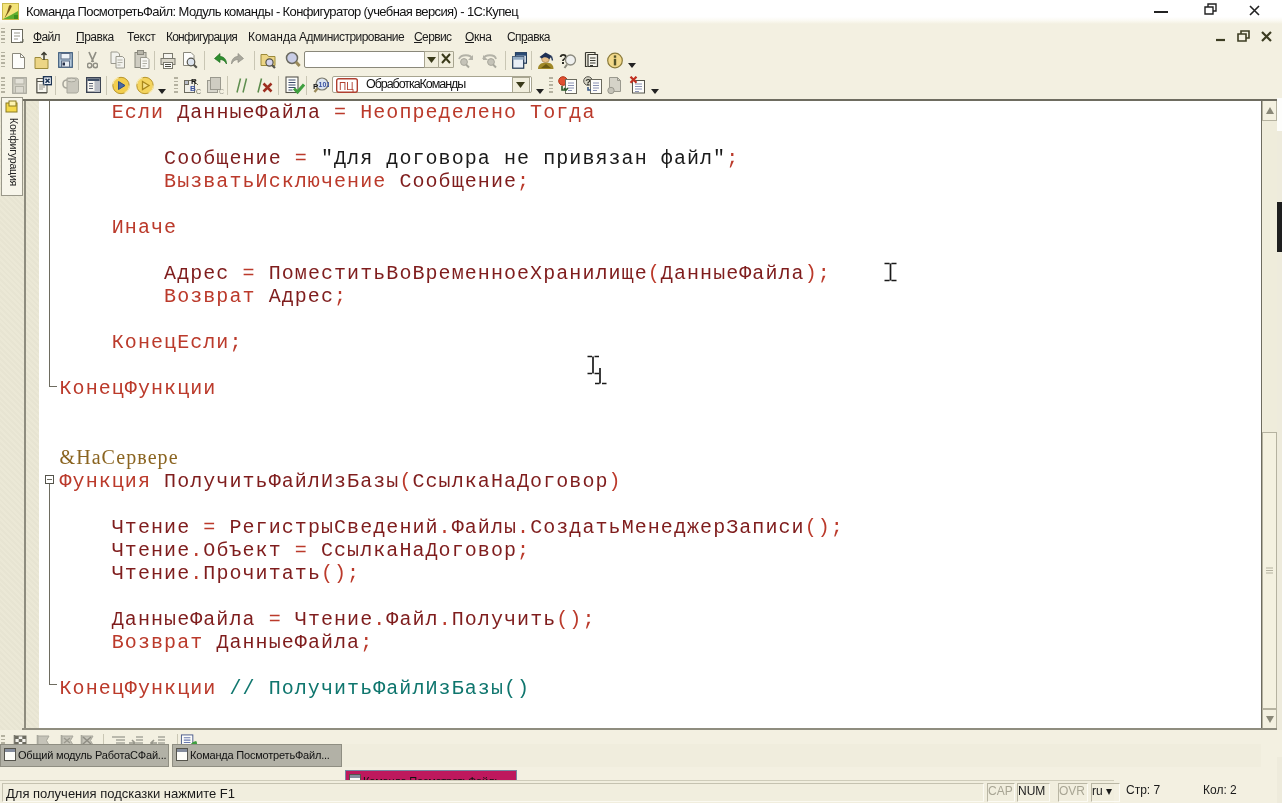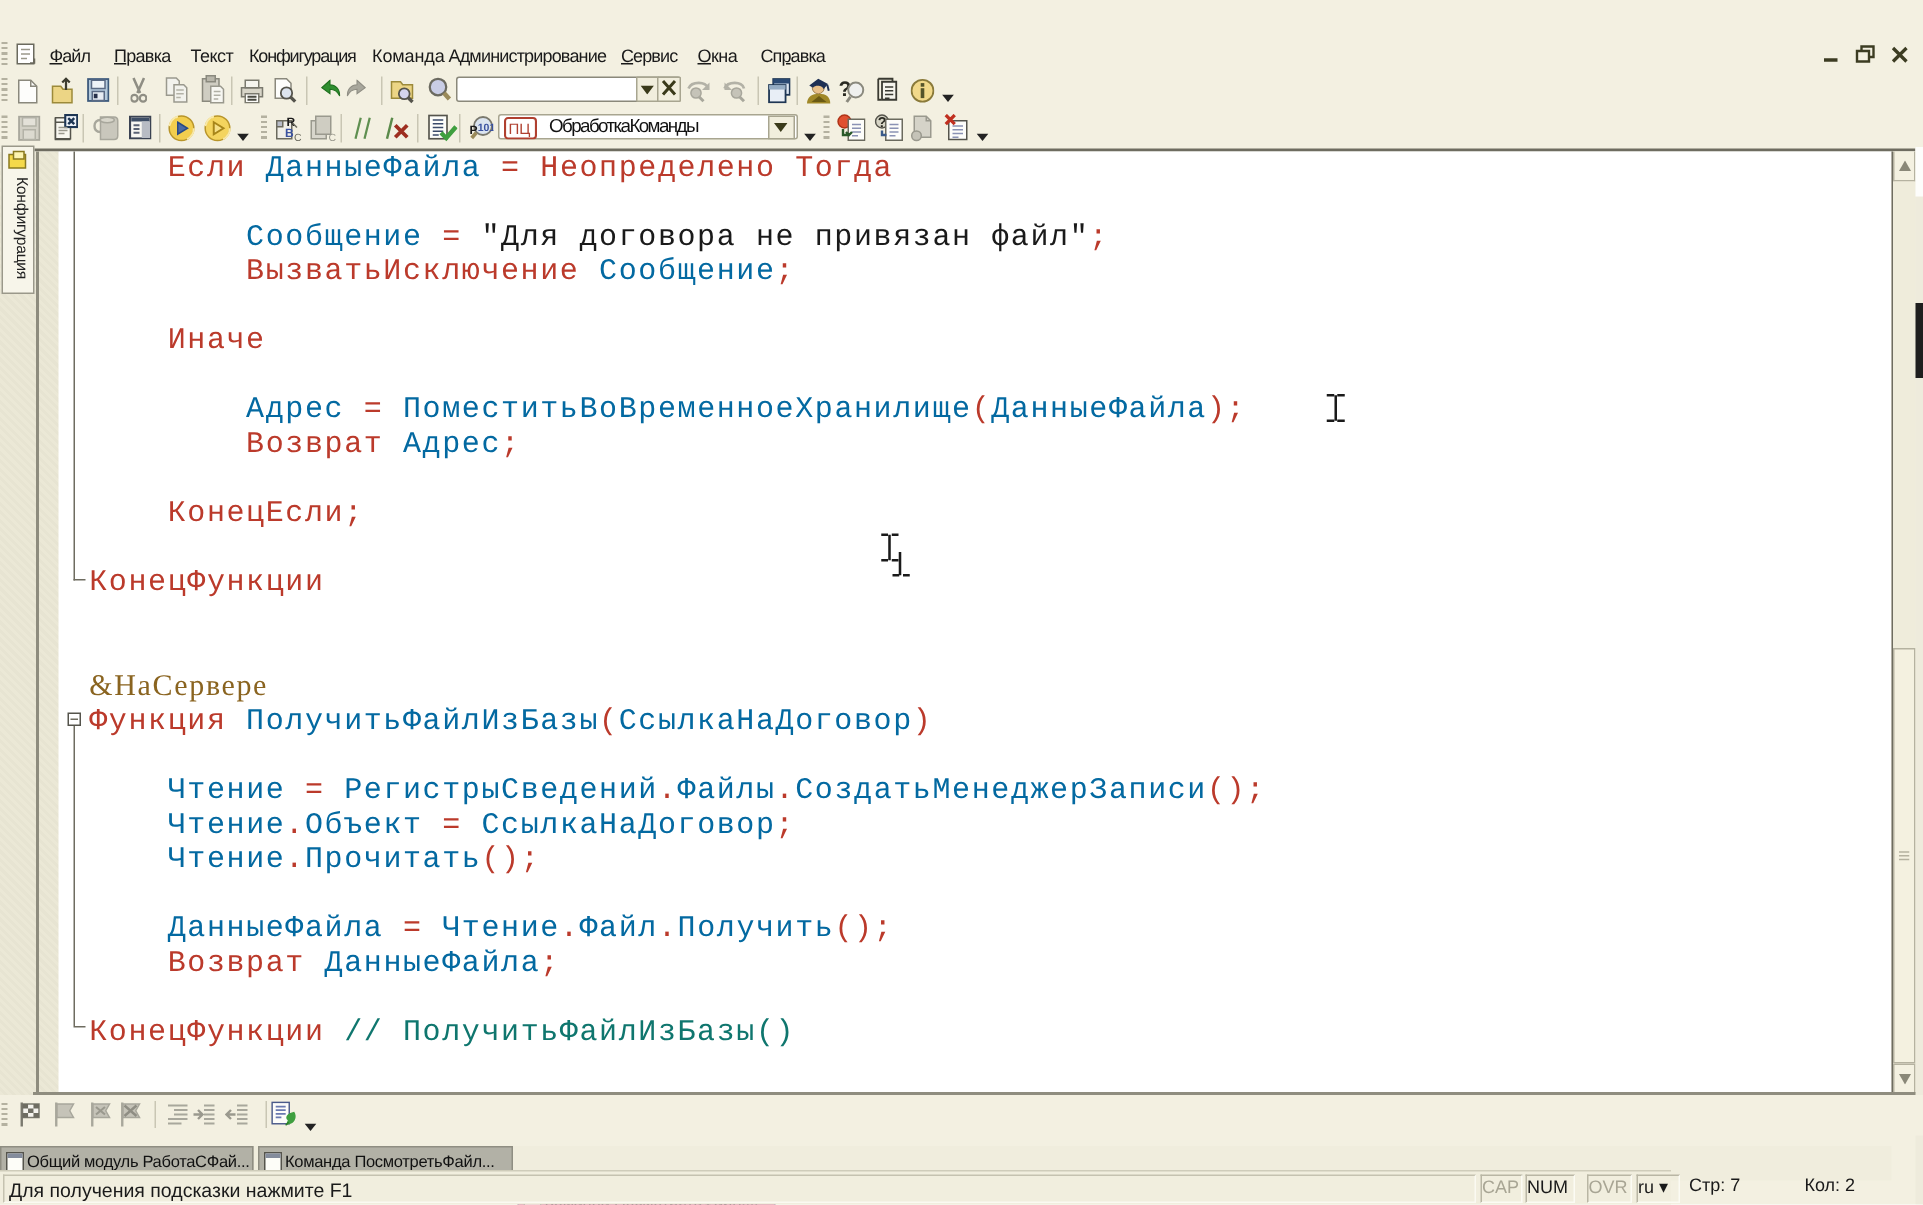--- a/index.html
+++ b/index.html
@@ -26,46 +26,60 @@
   background:repeating-linear-gradient(45deg,#ebe8d6 0 2px,#e7e4d2 2px 4px);}
 #vline{position:absolute;left:24px;top:101px;width:2px;height:629px;background:#8e8c7e;}
 #cfgtab{position:absolute;left:1px;top:97px;width:20px;height:97px;background:#f7f5ea;
   border:1px solid #9a988a;overflow:hidden;}
 #cfgtext{position:absolute;left:4px;top:20px;width:14px;height:76px;
   font-size:10.5px;color:#222;writing-mode:vertical-rl;letter-spacing:-0.2px;overflow:hidden;}
 
 #editor{position:absolute;left:39px;top:101px;width:1222px;height:627px;background:#fff;overflow:hidden;}
 #code{position:absolute;left:20.5px;top:0px;margin:0;font-family:"Liberation Mono",monospace;
   font-size:20px;line-height:23px;letter-spacing:1.07px;color:#bb3a2b;white-space:pre;}
-#code .b{color:#0369a1;}
+#code .b{color:#7f1d1d;}
 #code .s{color:#1a1a1a;}
 #code .g{color:#0f766e;}
 #code .d{color:#8a6420;font-family:Liberation Serif, serif;}
 
 .foldline{position:absolute;background:#6e6c60;}
 #scroll{position:absolute;left:1261px;top:101px;width:16px;height:629px;background:#f1eedd;border-left:1px solid #6e6c60;}
 #rsliver{position:absolute;left:1277px;top:98px;width:5px;height:705px;background:#eeebdc;}
 
 #bborder{position:absolute;left:22px;top:728px;width:1255px;height:2px;background:#8f8d7f;}
 #btoolbar{position:absolute;left:0;top:730px;width:1282px;height:27px;background:#f3f0e1;}
-#tabbar{position:absolute;left:0;top:764px;width:1261px;height:23px;background:#f0eddd;}
+#tabbar{position:absolute;left:0;top:744px;width:1261px;height:23px;background:#f0eddd;}
 .tab{position:absolute;top:0px;height:21px;border:1px solid #8f8e82;background:#b2b1a6;
   font-size:11px;letter-spacing:-0.2px;color:#111;white-space:nowrap;overflow:hidden;}
 .tab.active{background:#be185d;border-color:#7687a2;margin-top:26px;}
 .tab .tx{position:absolute;left:17px;top:4px;}
 .tabico{position:absolute;left:3px;top:3px;width:12px;height:13px;background:#fdfdf8;border:1px solid #55544c;box-sizing:border-box;}
 .tabico:before{content:"";position:absolute;left:0;top:0;width:10px;height:3px;background:#848c9c;}
 #statusbar{position:absolute;left:0;top:780px;width:1114px;height:23px;background:#f1eede;border-top:1px solid #cfccba;}
 .sbox{position:absolute;top:2px;height:17px;border:1px solid #b9b6a4;border-bottom-color:#fcfbf4;border-right-color:#fcfbf4;
   font-size:12px;color:#1a1a1a;text-align:left;}
 .sbox.off{color:#a8a594;}
 #stext{position:absolute;left:6px;top:5px;font-size:13px;color:#1a1a1a;}
 </style></head>
 <body>
 <div id="app">
+  <div id="titlebar">
+    <svg class="ico" style="left:2px;top:3px" width="17" height="17" viewBox="0 0 17 17">
+      <rect x="0.5" y="0.5" width="16" height="16" fill="#f3e37a" stroke="#c8b84a"></rect>
+      <path d="M1 16 L16 16 L16 8 L9 12 Z" fill="#5fae2f"></path>
+      <path d="M8 2 c1.5 0 2 1 1.5 2 l-2 4 l-4 6 l-1 1 l2.5-5.5 l1.5-5 c0.3-1.5 0.8-2.5 1.5-2.5z" fill="#7a5a18"></path>
+      <rect x="12" y="12" width="4" height="4" fill="#3d8f1f"></rect>
+    </svg>
+    <div id="titletext">Команда ПосмотретьФайл: Модуль команды - Конфигуратор (учебная версия) - 1С:Купец</div>
+    <svg class="abs" style="left:1152px;top:0" width="120" height="20" viewBox="0 0 120 20">
+      <path d="M2 12 h14" stroke="#222" stroke-width="2" fill="none"></path>
+      <path d="M53 7 h8 v7 h-8 z M56 7 v-3 h8 v7 h-3" stroke="#222" stroke-width="1.4" fill="none"></path>
+      <path d="M98 6 l9 9 M107 6 l-9 9" stroke="#222" stroke-width="1.6" fill="none"></path>
+    </svg>
+  </div>
   <div id="menubar">
     <div class="grip" style="left:1px;top:4px;height:16px"></div>
     <svg class="ico" style="left:10px;top:4px" width="16" height="16" viewBox="0 0 16 16">
       <rect x="1.5" y="1.5" width="11" height="13" fill="#fff" stroke="#6b6a5e"></rect>
       <path d="M4 5 h6 M4 8 h6 M4 11 h4" stroke="#9a988a" stroke-width="1"></path>
       <path d="M13 11 v3 h-3" stroke="#6b6a5e" fill="none"></path>
     </svg>
     <div class="mitem" style="left:33px;letter-spacing:-0.63px"><u>Ф</u>айл</div>
     <div class="mitem" style="left:76px;letter-spacing:-0.48px"><u>П</u>равка</div>
     <div class="mitem" style="left:127px;letter-spacing:-0.36px">Текст</div>

